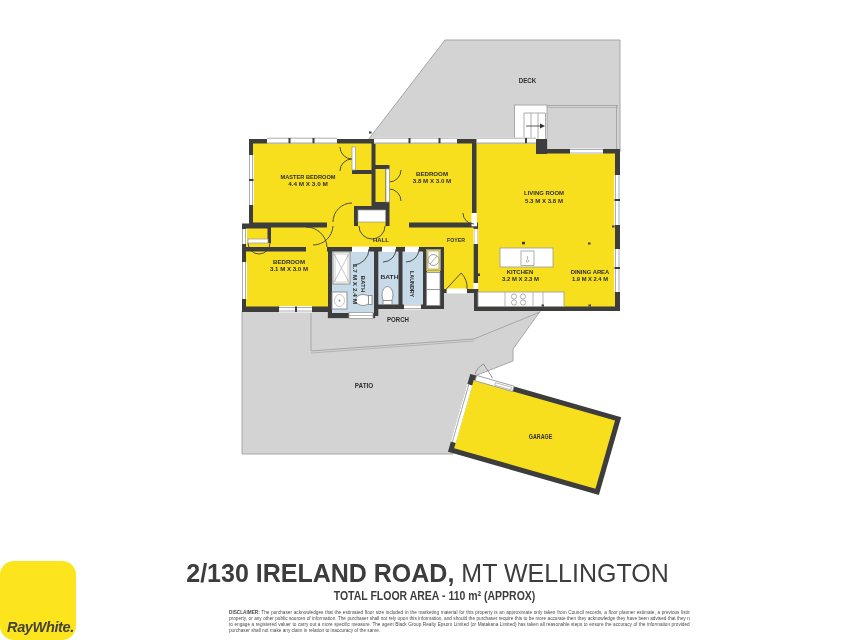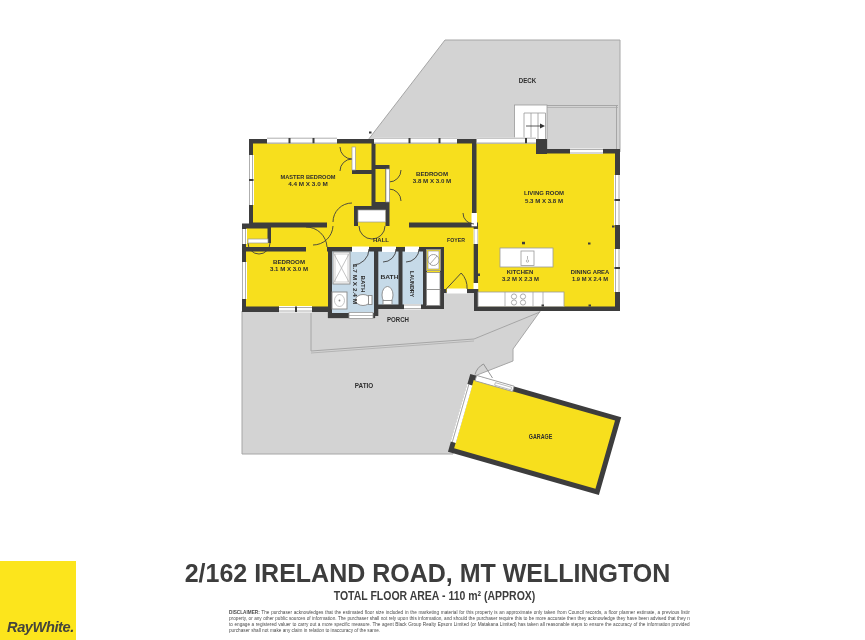--- a/index.html
+++ b/index.html
@@ -377,22 +377,22 @@
 <path d="M 475 374.5 A 17 17 0 0 1 483.5 364 L 492.5 378" fill="none" stroke="#8a8a8a" stroke-width="0.9"></path>
 
 <text x="540.5" y="439" class="lbl" font-size="7.3" text-anchor="middle" textLength="23.5" lengthAdjust="spacingAndGlyphs">GARAGE</text>
 
 <g>
 <text x="798" y="530" font-family="Liberation Sans,sans-serif" font-size="9" font-weight="bold" fill="#111" text-anchor="middle">N</text>
 <polygon points="798,532 789,556 798,549 807,556" fill="#111"></polygon>
 </g>
 </svg>
 
-<div style="position:absolute;left:-5px;top:559px;width:865px;text-align:center;color:#3d3d3d;font-size:25px;letter-spacing:0px;"><span style="font-weight:bold;">2/162 IRELAND ROAD,</span> <span style="font-weight:bold;margin-top:40px;">MT WELLINGTON</span></div>
+<div style="position:absolute;left:-5px;top:559px;width:865px;text-align:center;color:#3d3d3d;font-size:25px;letter-spacing:0px;"><span style="font-weight:bold;">2/130 IRELAND ROAD,</span> <span style="font-weight:normal;margin-top:40px;">MT WELLINGTON</span></div>
 
 <div style="position:absolute;left:0;top:589px;width:869px;text-align:center;color:#3d3d3d;font-size:12.5px;font-weight:bold;transform:scaleX(0.84);">TOTAL FLOOR AREA - 110 m² (APPROX)</div>
 
 <div style="position:absolute;left:229px;top:610px;width:478px;color:#4a4a4a;font-size:4.7px;line-height:5.9px;text-align:justify;"><b>DISCLAIMER:</b> The purchaser acknowledges that the estimated floor size included in the marketing material for this property is an approximate only taken from Council records, a floor planner estimate, a previous listing of the property, or any other public sources of information.  The purchaser shall not rely upon this information, and should the purchaser require this to be more accurate then they acknowledge they have been advised that they may wish to engage a registered valuer to carry out a more specific measure.  The agent Black Group Realty Epsom Limited (or Matakana Limited) has taken all reasonable steps to ensure the accuracy of the information provided and the purchaser shall not make any claim in relation to inaccuracy of the same.</div>
 
-<div style="position:absolute;left:0;top:561px;width:76px;height:79px;background:#fce51c;">
+<div style="position:absolute;left:0;top:561px;width:76px;height:79px;background:#fce51c;border-radius:14px;">
 <div style="position:absolute;left:7px;bottom:5.5px;font-weight:bold;font-style:italic;font-size:14.6px;color:#44443c;letter-spacing:-0.4px;">RayWhite.</div>
 </div>
 </div>
 
 </body></html>

